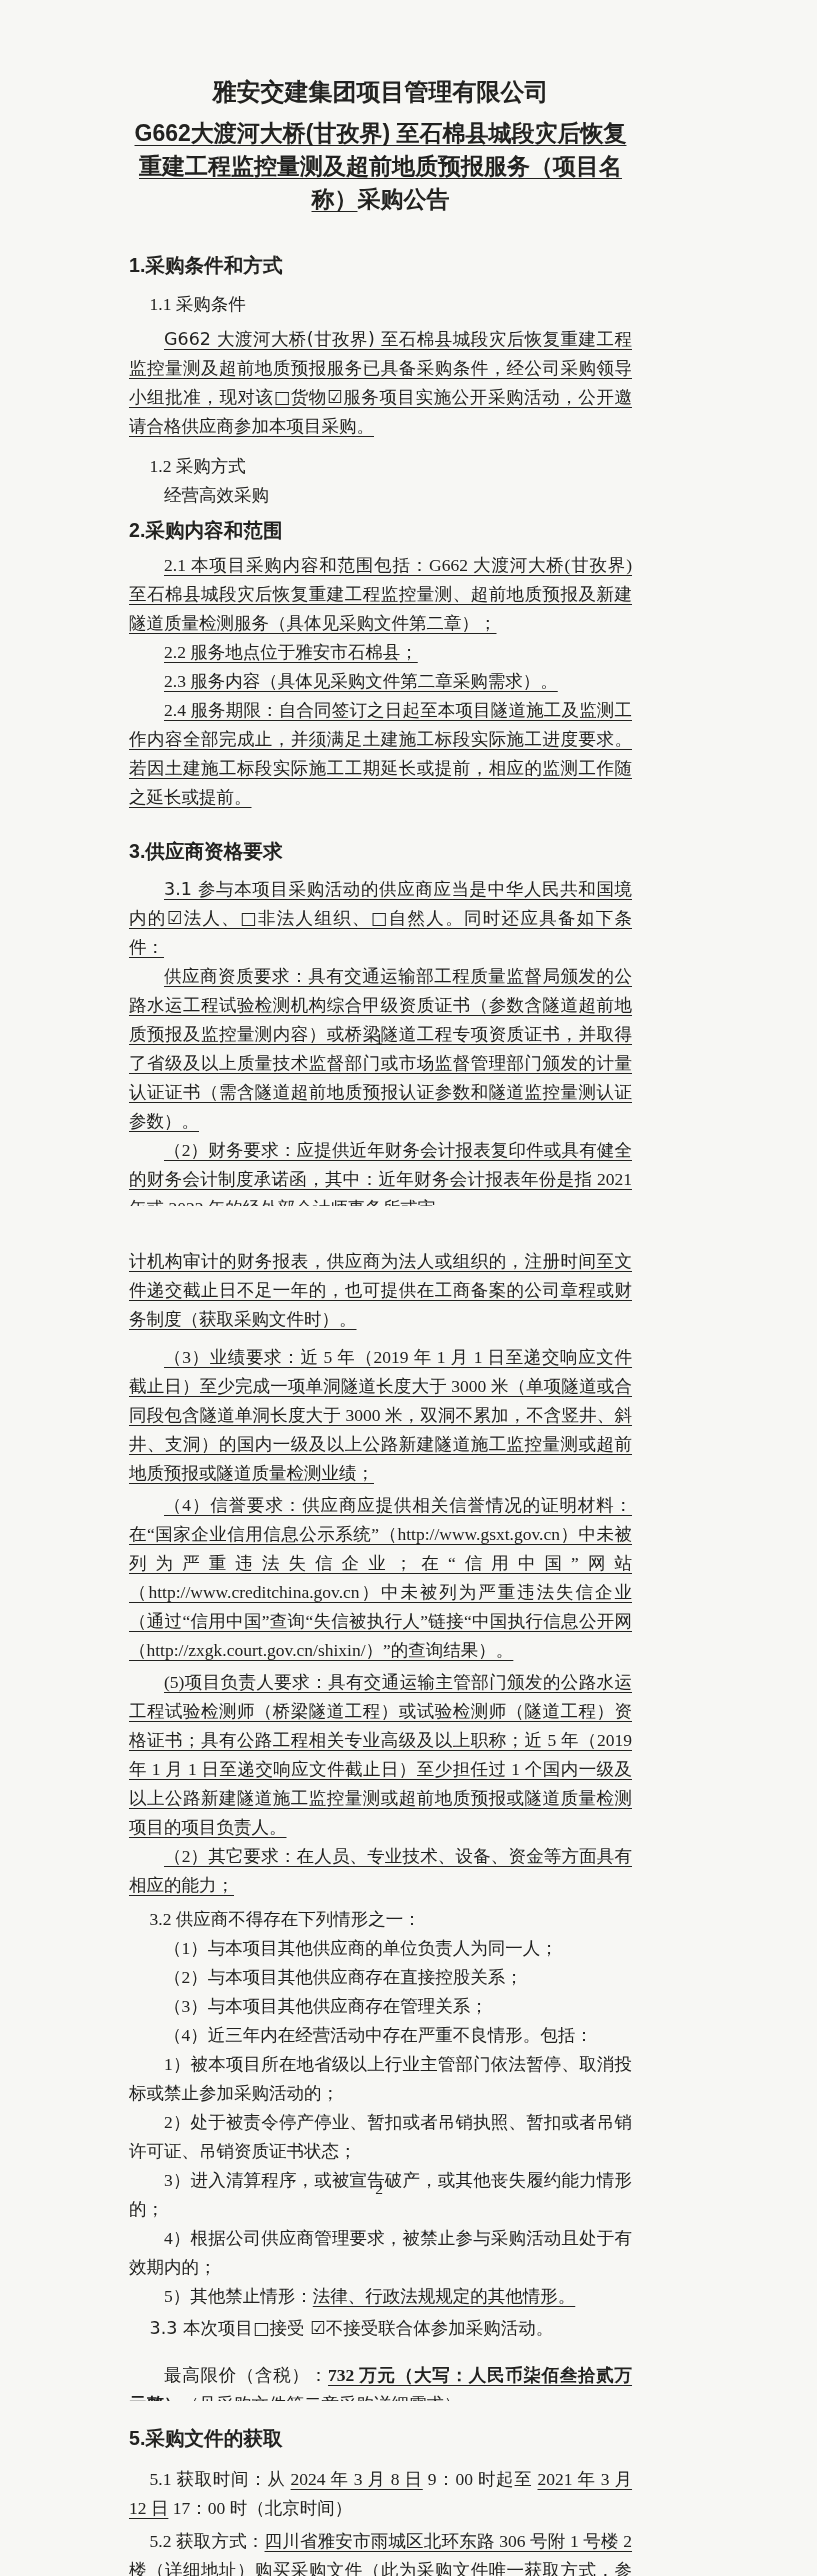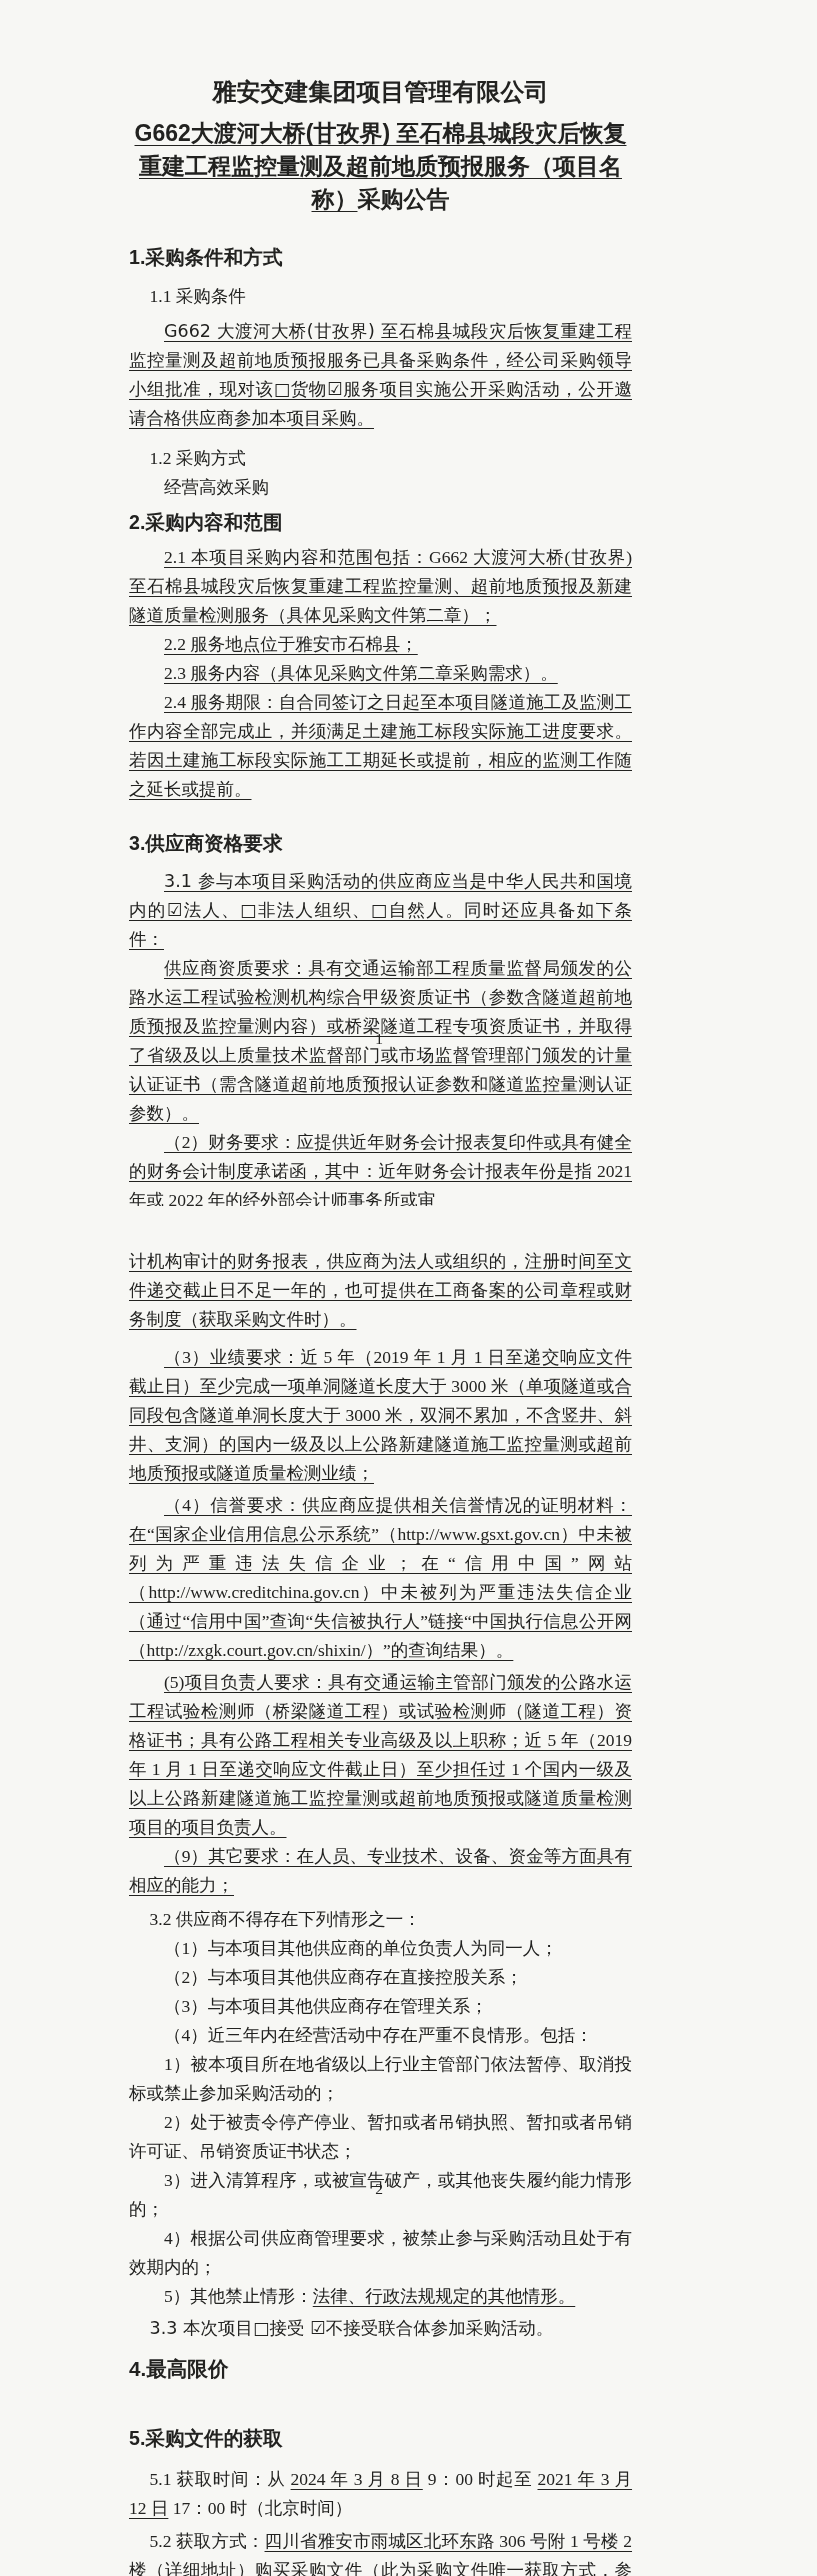--- a/index.html
+++ b/index.html
@@ -51,21 +51,21 @@
 
 <div id="sheet">
 
   <div class="page" id="page1">
     <div class="inner">
       <div class="company-title">雅安交建集团项目管理有限公司</div>
       <div class="doc-title">
         <span class="u">G662大渡河大桥(甘孜界) 至石棉县城段灾后恢复重建工程监控量测及超前地质预报服务（项目名称）</span><span>采购公告</span>
       </div>
 
-      <p class="h" style="margin-top:28px">1.采购条件和方式</p>
+      <p class="h" style="margin-top:36px">1.采购条件和方式</p>
       <p class="b" style="margin-top:11.3px;text-indent:20.6px">1.1 采购条件</p>
       <p class="b ind u chk" style="margin-top:6.2px">G662 大渡河大桥(甘孜界) 至石棉县城段灾后恢复重建工程监控量测及超前地质预报服务已具备采购条件，经公司采购领导小组批准，现对该□货物☑服务项目实施公开采购活动，公开邀请合格供应商参加本项目采购。</p>
       <p class="b" style="margin-top:11.3px;text-indent:20.6px">1.2 采购方式</p>
       <p class="b" style="text-indent:35px">经营高效采购</p>
 
       <p class="h" style="margin-top:7.2px">2.采购内容和范围</p>
       <p class="b ind u" style="margin-top:8.2px">2.1 本项目采购内容和范围包括：G662 大渡河大桥(甘孜界) 至石棉县城段灾后恢复重建工程监控量测、超前地质预报及新建隧道质量检测服务（具体见采购文件第二章）；</p>
       <p class="b ind u">2.2 服务地点位于雅安市石棉县；</p>
       <p class="b ind u">2.3 服务内容（具体见采购文件第二章采购需求）。</p>
       <p class="b ind u">2.4 服务期限：自合同签订之日起至本项目隧道施工及监测工作内容全部完成止，并须满足土建施工标段实际施工进度要求。若因土建施工标段实际施工工期延长或提前，相应的监测工作随之延长或提前。</p>
@@ -77,35 +77,34 @@
     </div>
     <div class="num" style="top:1030px">1</div>
   </div>
 
   <div class="page" id="page2">
     <div class="inner">
       <p class="b u" style="margin-top:41px">计机构审计的财务报表，供应商为法人或组织的，注册时间至文件递交截止日不足一年的，也可提供在工商备案的公司章程或财务制度（获取采购文件时）。</p>
       <p class="b ind u" style="margin-top:9px">（3）业绩要求：近 5 年（2019 年 1 月 1 日至递交响应文件截止日）至少完成一项单洞隧道长度大于 3000 米（单项隧道或合同段包含隧道单洞长度大于 3000 米，双洞不累加，不含竖井、斜井、支洞）的国内一级及以上公路新建隧道施工监控量测或超前地质预报或隧道质量检测业绩；</p>
       <p class="b ind u" style="margin-top:3.1px">（4）信誉要求：供应商应提供相关信誉情况的证明材料：在“国家企业信用信息公示系统”（http://www.gsxt.gov.cn）中未被列为严重违法失信企业；在“信用中国”网站（http://www.creditchina.gov.cn）中未被列为严重违法失信企业（通过“信用中国”查询“失信被执行人”链接“中国执行信息公开网（http://zxgk.court.gov.cn/shixin/）”的查询结果）。</p>
       <p class="b ind u" style="margin-top:3.1px">(5)项目负责人要求：具有交通运输主管部门颁发的公路水运工程试验检测师（桥梁隧道工程）或试验检测师（隧道工程）资格证书；具有公路工程相关专业高级及以上职称；近 5 年（2019 年 1 月 1 日至递交响应文件截止日）至少担任过 1 个国内一级及以上公路新建隧道施工监控量测或超前地质预报或隧道质量检测项目的项目负责人。</p>
-      <p class="b ind u">（9）其它要求：在人员、专业技术、设备、资金等方面具有相应的能力；</p>
+      <p class="b ind u">（2）其它要求：在人员、专业技术、设备、资金等方面具有相应的能力；</p>
 
       <p class="b" style="margin-top:5.2px;text-indent:20.6px">3.2 供应商不得存在下列情形之一：</p>
       <p class="b ind">（1）与本项目其他供应商的单位负责人为同一人；</p>
       <p class="b ind">（2）与本项目其他供应商存在直接控股关系；</p>
       <p class="b ind">（3）与本项目其他供应商存在管理关系；</p>
       <p class="b ind">（4）近三年内在经营活动中存在严重不良情形。包括：</p>
       <p class="b ind">1）被本项目所在地省级以上行业主管部门依法暂停、取消投标或禁止参加采购活动的；</p>
       <p class="b ind">2）处于被责令停产停业、暂扣或者吊销执照、暂扣或者吊销许可证、吊销资质证书状态；</p>
       <p class="b ind">3）进入清算程序，或被宣告破产，或其他丧失履约能力情形的；</p>
       <p class="b ind">4）根据公司供应商管理要求，被禁止参与采购活动且处于有效期内的；</p>
       <p class="b ind"><span>5）其他禁止情形：</span><span class="u">法律、行政法规规定的其他情形。</span></p>
       <p class="b chk" style="margin-top:3.1px;text-indent:20.6px">3.3 本次项目□接受 ☑不接受联合体参加采购活动。</p>
 
-      <p class="h" style="margin-top:12.4px;font-size:20.6px">4.最高限价</p>
       <p class="b ind" style="margin-top:17.5px"><span>最高限价（含税）：</span><b class="u">732 万元（大写：人民币柒佰叁拾贰万元整）</b><span>（见采购文件第二章采购详细需求）</span></p>
     </div>
     <div class="num" style="top:974px">2</div>
   </div>
 
   <div class="page" id="page3">
     <div class="inner">
       <p class="h" style="margin-top:24px">5.采购文件的获取</p>
       <p class="b" style="margin-top:14.4px;text-indent:20.6px"><span>5.1 获取时间：从 </span><span class="u">2024 年 3 月 8 日</span><span> 9：00 时起至 </span><span class="u">2021 年 3 月 12 日</span><span> 17：00 时（北京时间）</span></p>
       <p class="b" style="margin-top:4.1px;text-indent:20.6px"><span>5.2 获取方式：</span><span class="u">四川省雅安市雨城区北环东路 306 号附 1 号楼 2 楼（详细地址）购买采购文件（此为采购文件唯一获取方式，参与资格不能转让），获取采购文件时，经办人员当场提交以下资料：供应商为法人或者其他组织的，需提供单位介绍信、经办人身份证复印件，都需要加盖鲜章。</span></p>

